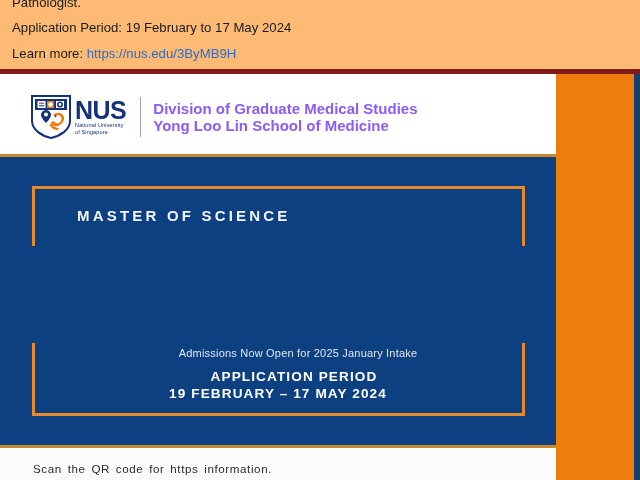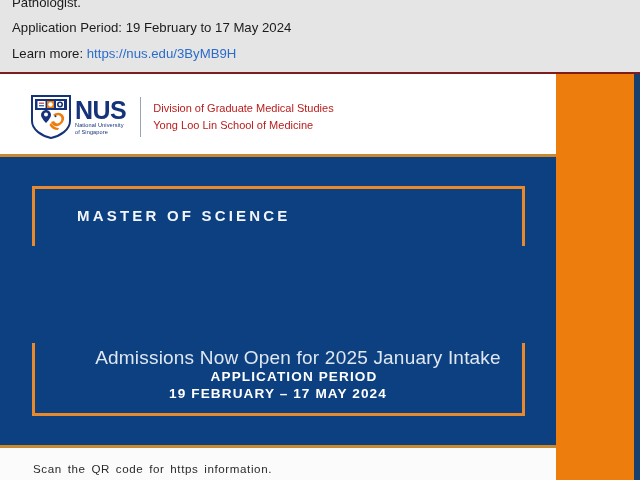--- a/index.html
+++ b/index.html
@@ -15,24 +15,24 @@
     font-family: "Liberation Sans", sans-serif;
     position: relative;
   }
 
   
   #doc-text {
     position: absolute;
     left: 0; top: 0;
     width: 640px;
     height: 74px;
-    background: #e5e5e5;
+    background: #fdba74;
     box-sizing: border-box;
     padding: 0 12px;
-    border-bottom: 2px solid #7f1d1d;
+    border-bottom: 5px solid #7f1d1d;
   }
   .doc-line {
     font-size: 13.2px;
     color: #1b1b1b;
     line-height: 14px;
     white-space: nowrap;
   }
   #doc-line-0 { position: absolute; left: 12px; top: -4px; }
   #doc-line-1 { position: absolute; left: 12px; top: 21px; }
   #doc-line-2 { position: absolute; left: 12px; top: 47px; }
@@ -113,24 +113,25 @@
     letter-spacing: 0.1px;
   }
   #logo-divider {
     width: 1px;
     height: 40px;
     background: #9aa3b8;
     margin: 0 12px 0 14px;
   }
   #faculty-lines { display: flex; flex-direction: column; }
   .faculty-line {
-    font-size: 11px;
-    color: #b91c1c;
+    font-size: 15px;
+    color: #8b5cf6;
     line-height: 17px;
     white-space: nowrap;
+    font-weight: bold;
   }
 
   
   #navy-panel {
     position: absolute;
     left: 0; top: 83px;
     width: 556px;
     height: 290px;
     background: #0d4080;
   }
@@ -177,21 +178,21 @@
     line-height: 34px;
     letter-spacing: 0.3px;
     color: #ffffff;
   }
   #headline .hl-line { display: block; }
   #admissions-line {
     position: absolute;
     left: 0; top: 273px;
     width: 596px;
     text-align: center;
-    font-size: 19px;
+    font-size: 11px;
     letter-spacing: 0.2px;
     color: #dfe7f1;
   }
   #app-period-block {
     position: absolute;
     left: 0; top: 294px;
     width: 556px;
     text-align: center;
     color: #ffffff;
   }

